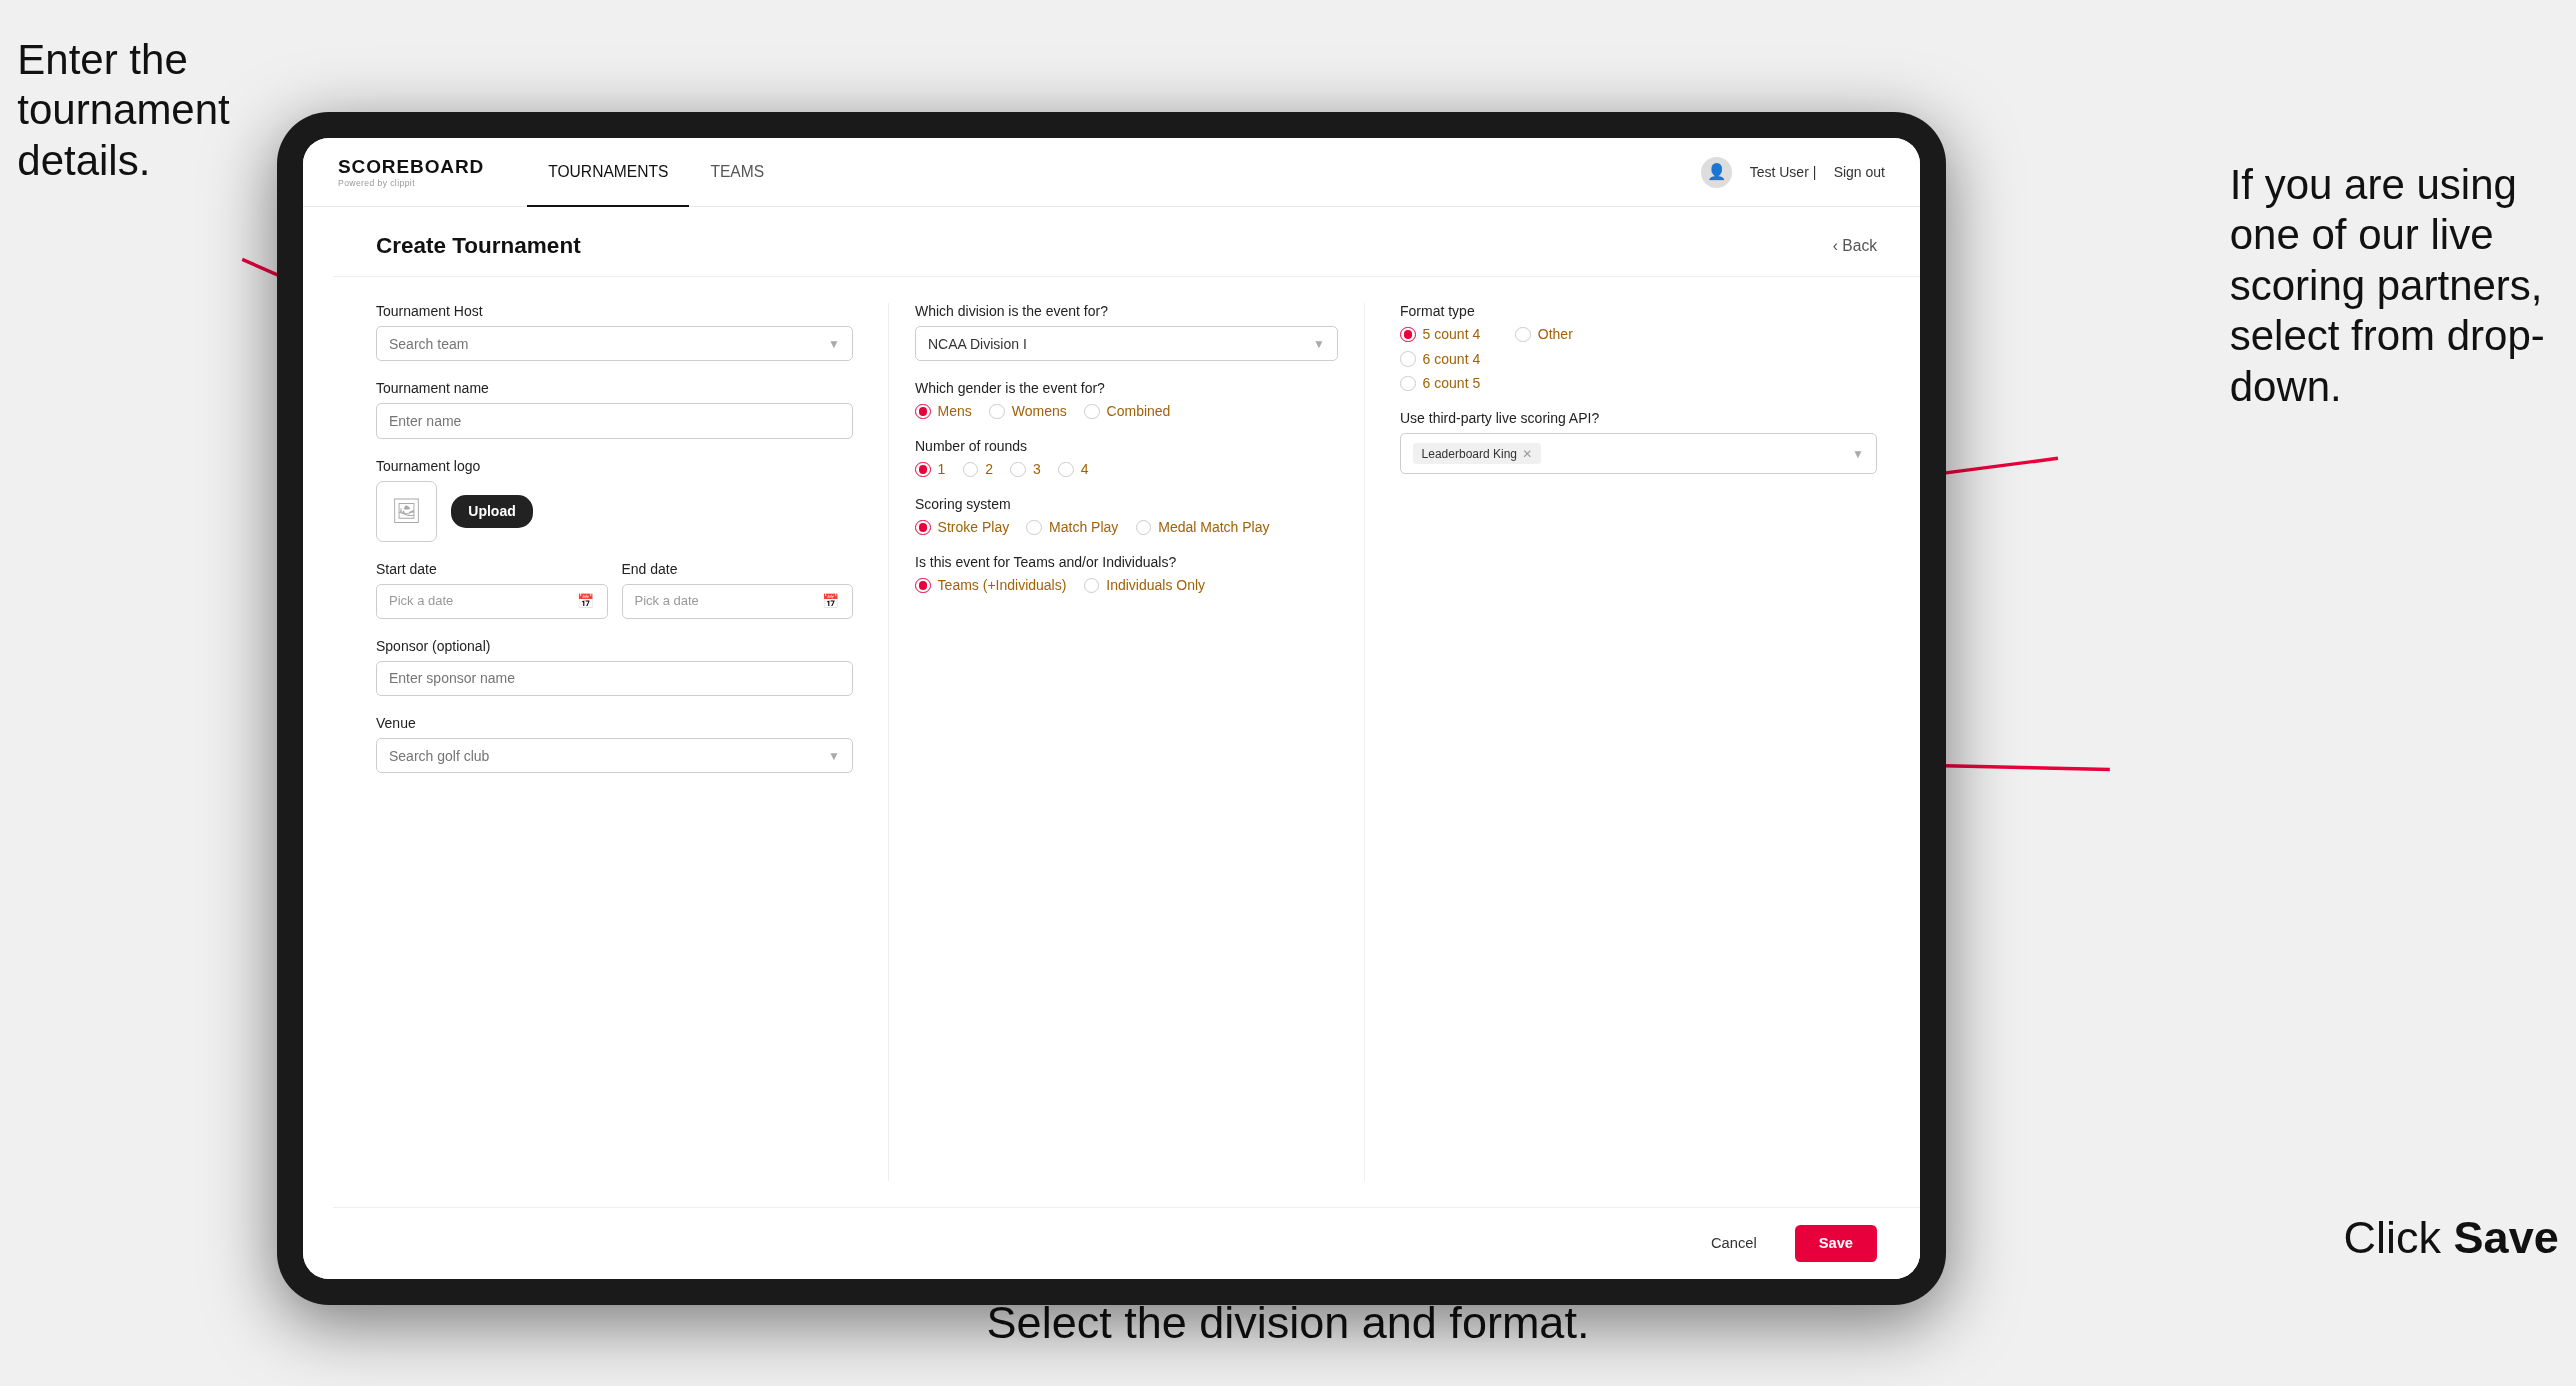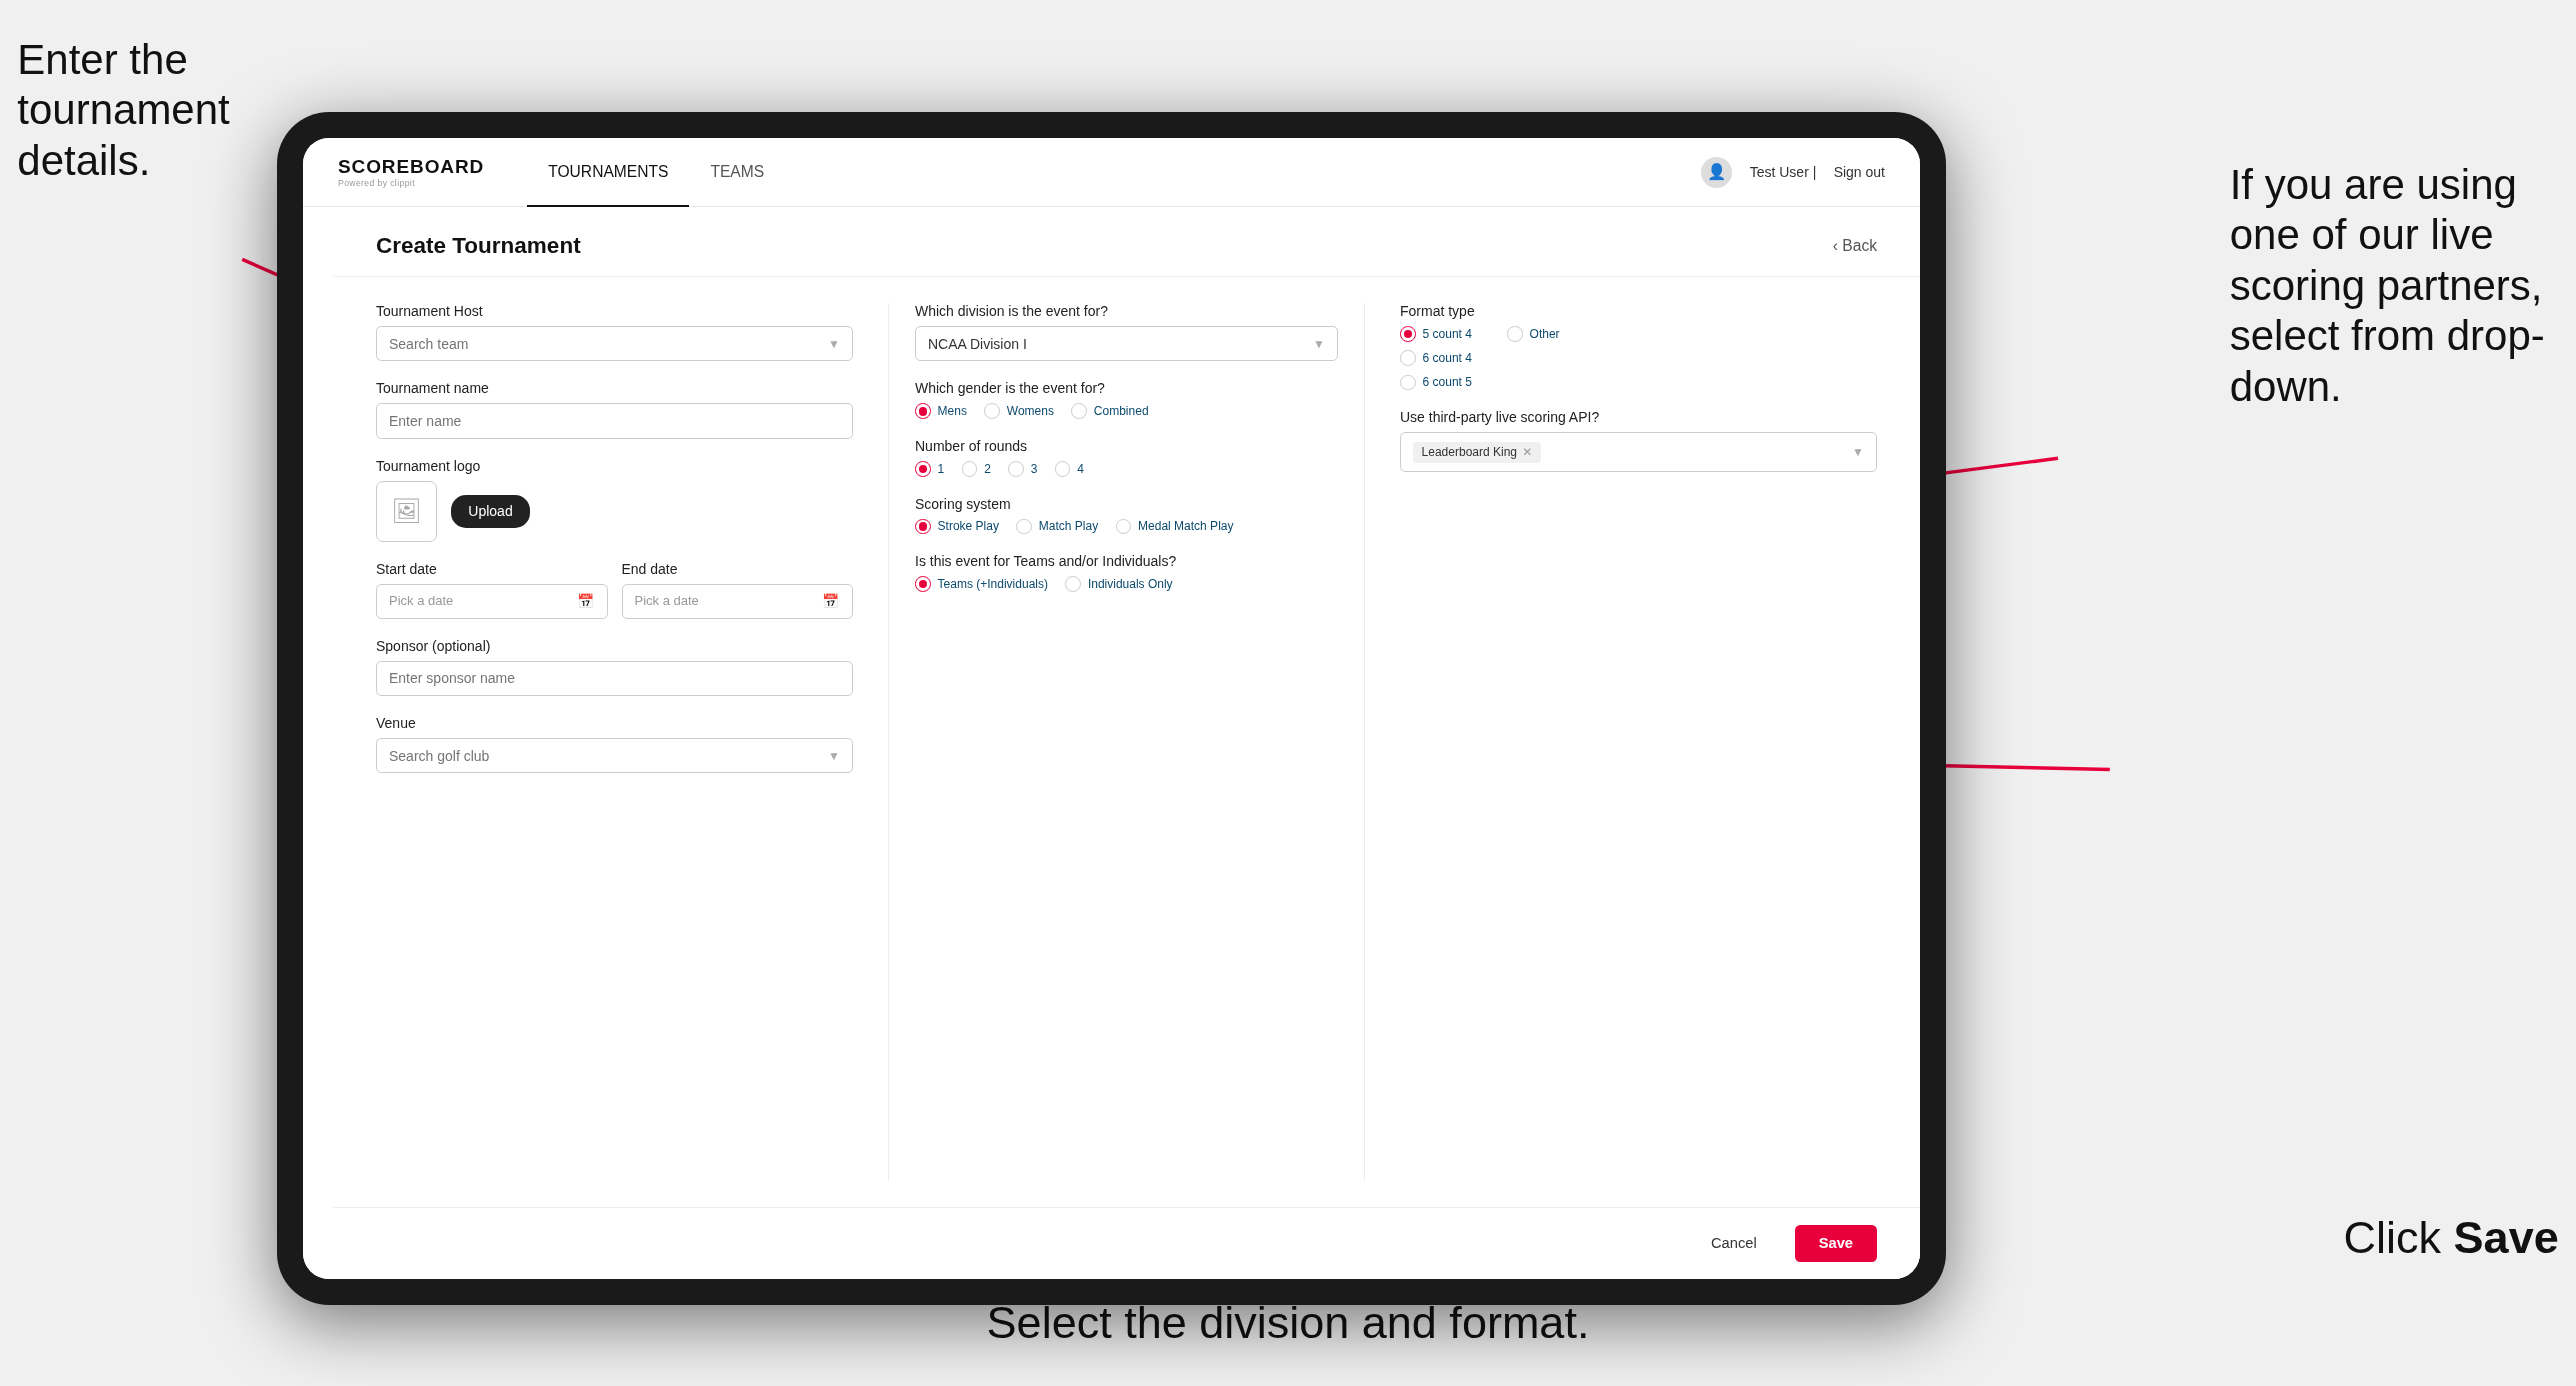--- a/index.html
+++ b/index.html
@@ -248,21 +248,21 @@
       color: #aaa;
       font-size: 24px;
     }
     .upload-btn {
       background: #222;
       color: #fff;
       padding: 8.6px 17.3px;
       border-radius: 15px;
       font-size: 14px;
       cursor: pointer;
-      font-weight: 400;
+      font-weight: 700;
     }
 
     .date-row {
       display: grid;
       grid-template-columns: 1fr 1fr;
       gap: 14px;
     }
     .date-field {
       display: flex;
       flex-direction: column;
@@ -285,22 +285,22 @@
     .radio-group {
       display: flex;
       gap: 17.3px;
       align-items: center;
       flex-wrap: wrap;
     }
     .radio-option {
       display: flex;
       align-items: center;
       gap: 7px;
-      font-size: 12px;
-      color: #0c4a6e;
+      font-size: 14px;
+      color: #a16207;
       cursor: pointer;
     }
     .radio-circle {
       width: 15.6px;
       height: 15.6px;
       border-radius: 50%;
       border: 1.7px solid #ccc;
       display: flex;
       align-items: center;
       justify-content: center;

